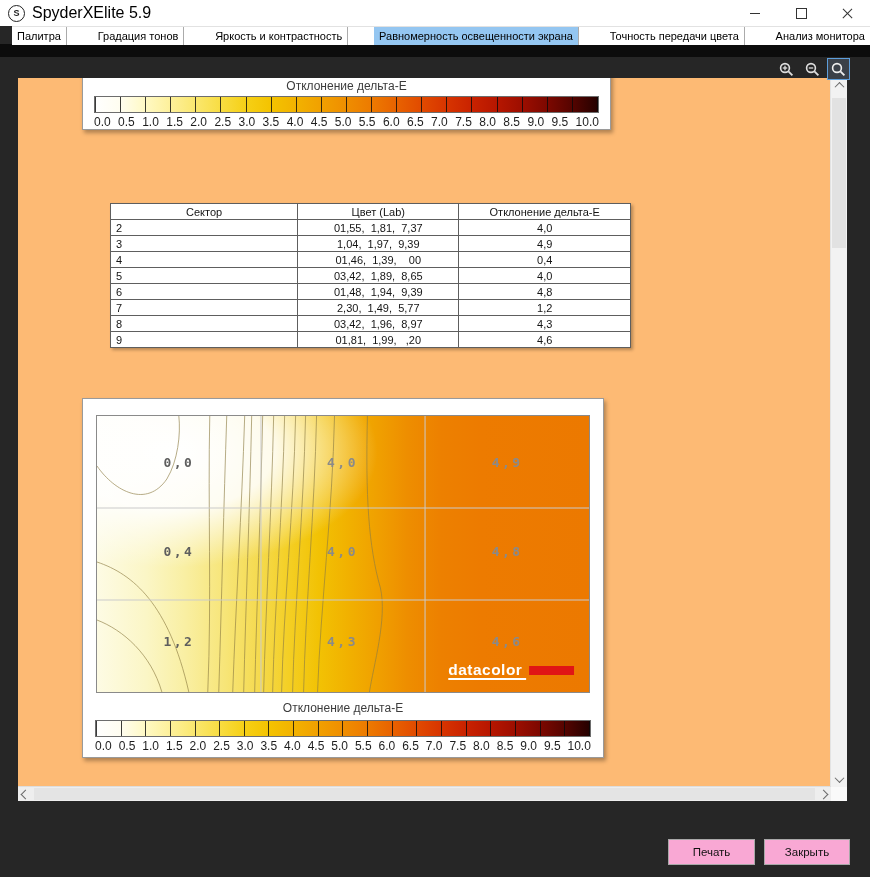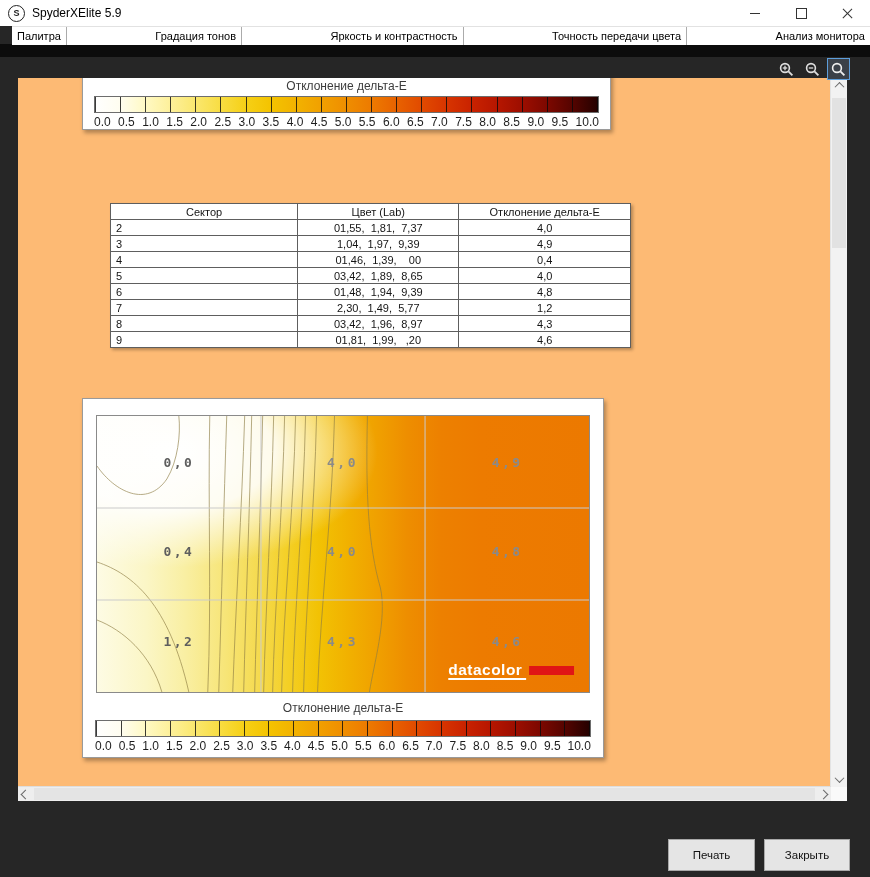--- a/index.html
+++ b/index.html
@@ -7,21 +7,21 @@
     width:870px;height:877px;position:relative;overflow:hidden;
     background:#262626;font-family:"Liberation Sans",sans-serif;
     -webkit-font-smoothing:antialiased;
   }
   
   .titlebar{position:absolute;top:0;left:0;right:0;height:26px;background:#ffffff;
     display:flex;align-items:center;z-index:30;}
   .app-icon{width:15px;height:15px;border:1.4px solid #222;border-radius:50%;
     margin-left:8px;display:flex;align-items:center;justify-content:center;
     font-size:9px;font-weight:bold;color:#222;line-height:1;}
-  .title-text{margin-left:7px;font-size:12px;color:#000;}
+  .title-text{margin-left:7px;font-size:16px;color:#000;}
   .win-controls{margin-left:auto;display:flex;height:100%;}
   .win-btn{width:46px;height:100%;display:flex;align-items:center;justify-content:center;}
   .glyph-min{width:10px;height:1px;background:#333;display:block;}
   .glyph-max{width:9px;height:9px;border:1px solid #333;display:block;}
   .glyph-close{position:relative;width:11px;height:11px;display:block;}
   .glyph-close:before,.glyph-close:after{content:"";position:absolute;left:-1px;top:5px;
     width:13px;height:1.2px;background:#333;}
   .glyph-close:before{transform:rotate(45deg);}
   .glyph-close:after{transform:rotate(-45deg);}
   
@@ -87,21 +87,21 @@
   .sb-up{top:0;left:0;right:0;height:15px;}
   .sb-down{bottom:0;left:0;right:0;height:15px;}
   .sb-left{left:0;top:0;bottom:0;width:15px;}
   .sb-right{right:0;top:0;bottom:0;width:15px;}
   .chev{width:6px;height:6px;border:solid #6a6a6a;border-width:1.5px 1.5px 0 0;display:block;}
   .chev-up{transform:rotate(-45deg) translate(-1px,1px);}
   .chev-down{transform:rotate(135deg) translate(-1px,1px);}
   .chev-left{transform:rotate(-135deg);}
   .chev-right{transform:rotate(45deg);}
   
-  .footer-btn{position:absolute;height:32px;background:#e5e5e5;border:1px solid #a8a8a8;
+  .footer-btn{position:absolute;height:26px;background:#f9a8d4;border:1px solid #a8a8a8;
     display:flex;align-items:center;justify-content:center;font-size:11.5px;color:#111;
     box-sizing:border-box;}
   .btn-print{left:668px;top:839px;width:87px;}
   .btn-close{left:764px;top:839px;width:86px;}
 </style>
 </head>
 <body>
 
 <div class="titlebar">
   <div class="app-icon">S</div>
@@ -127,20 +127,23 @@
 
     <div class="tab">
       <span>Градация тонов</span>
     </div>
 
     <div class="tab">
       <span>Яркость и контрастность</span>
     </div>
 
 
+    <div class="tab is-active">
+      <span>Равномерность освещенности экрана</span>
+    </div>
 
     <div class="tab">
       <span>Точность передачи цвета</span>
     </div>
 
     <div class="tab">
       <span>Анализ монитора</span>
     </div>
   </div>
 

